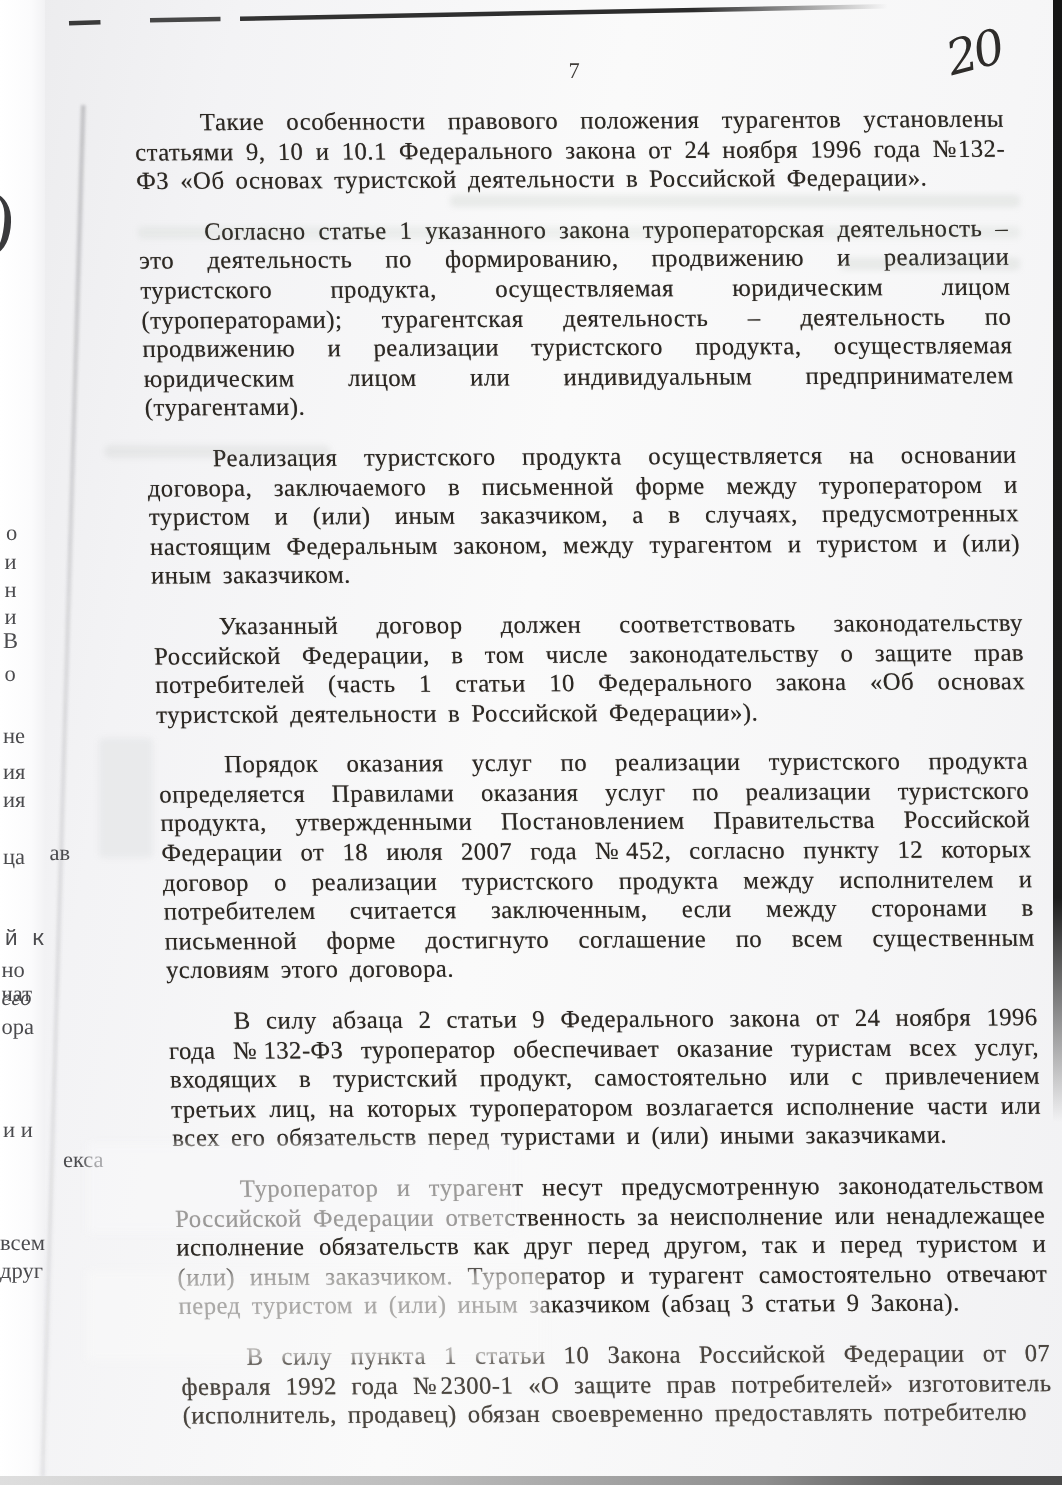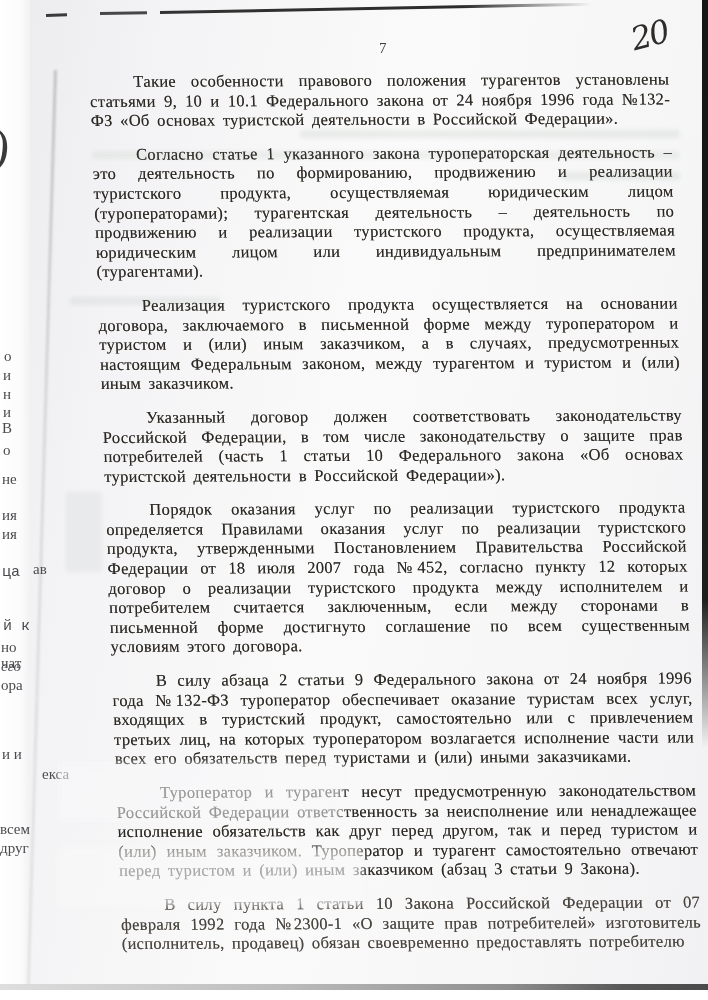--- a/index.html
+++ b/index.html
@@ -58,25 +58,25 @@
   <div class="underpage"></div>
   <div class="edge-line"></div>
 
   <div id="frags">
       <span class="frag" style="top: 349px; left: 4px;">о</span>
       <span class="frag" style="top: 368px; left: 3px;">и</span>
       <span class="frag" style="top: 387px; left: 3px;">н</span>
       <span class="frag" style="top: 405px; left: 3px;">и</span>
       <span class="frag" style="top: 421px; left: 2px;">В</span>
       <span class="frag" style="top: 443px; left: 3px;">о</span>
-      <span class="frag" style="top: 472px; left: 2px;">не</span>
+      <span class="frag" style="top: 484px; left: 2px;">не</span>
       <span class="frag" style="top: 508px; left: 2px;">ия</span>
       <span class="frag" style="top: 527px; left: 2px;">ия</span>
       <span class="frag" style="top: 562px; left: 1px; padding-left: 32px;">ав</span>
-      <span class="frag" style="top: 565px; left: 2px; font-family: Liberation Mono, monospace;">ца</span>
+      <span class="frag" style="top: 565px; left: 2px;">ца</span>
       <span class="frag" style="top: 619px; left: 3px; font-family: Liberation Mono, monospace;">й к</span>
       <span class="frag" style="top: 640px; left: 1px;">но</span>
       <span class="frag" style="top: 659px; left: 1px; font-style: italic;">его</span>
       <span class="frag" style="top: 678px; left: 1px;">ора</span>
       <span class="frag" style="top: 656px; left: 1px;">чат</span>
       <span class="frag" style="top: 747px; left: 2px;">и и</span>
       <span class="frag" style="top: 767px; left: 1px; padding-left: 41px;">екса</span>
       <span class="frag" style="top: 822px; left: 0px;">всем</span>
       <span class="frag" style="top: 841px; left: 0px;">друг</span>
     </div>

